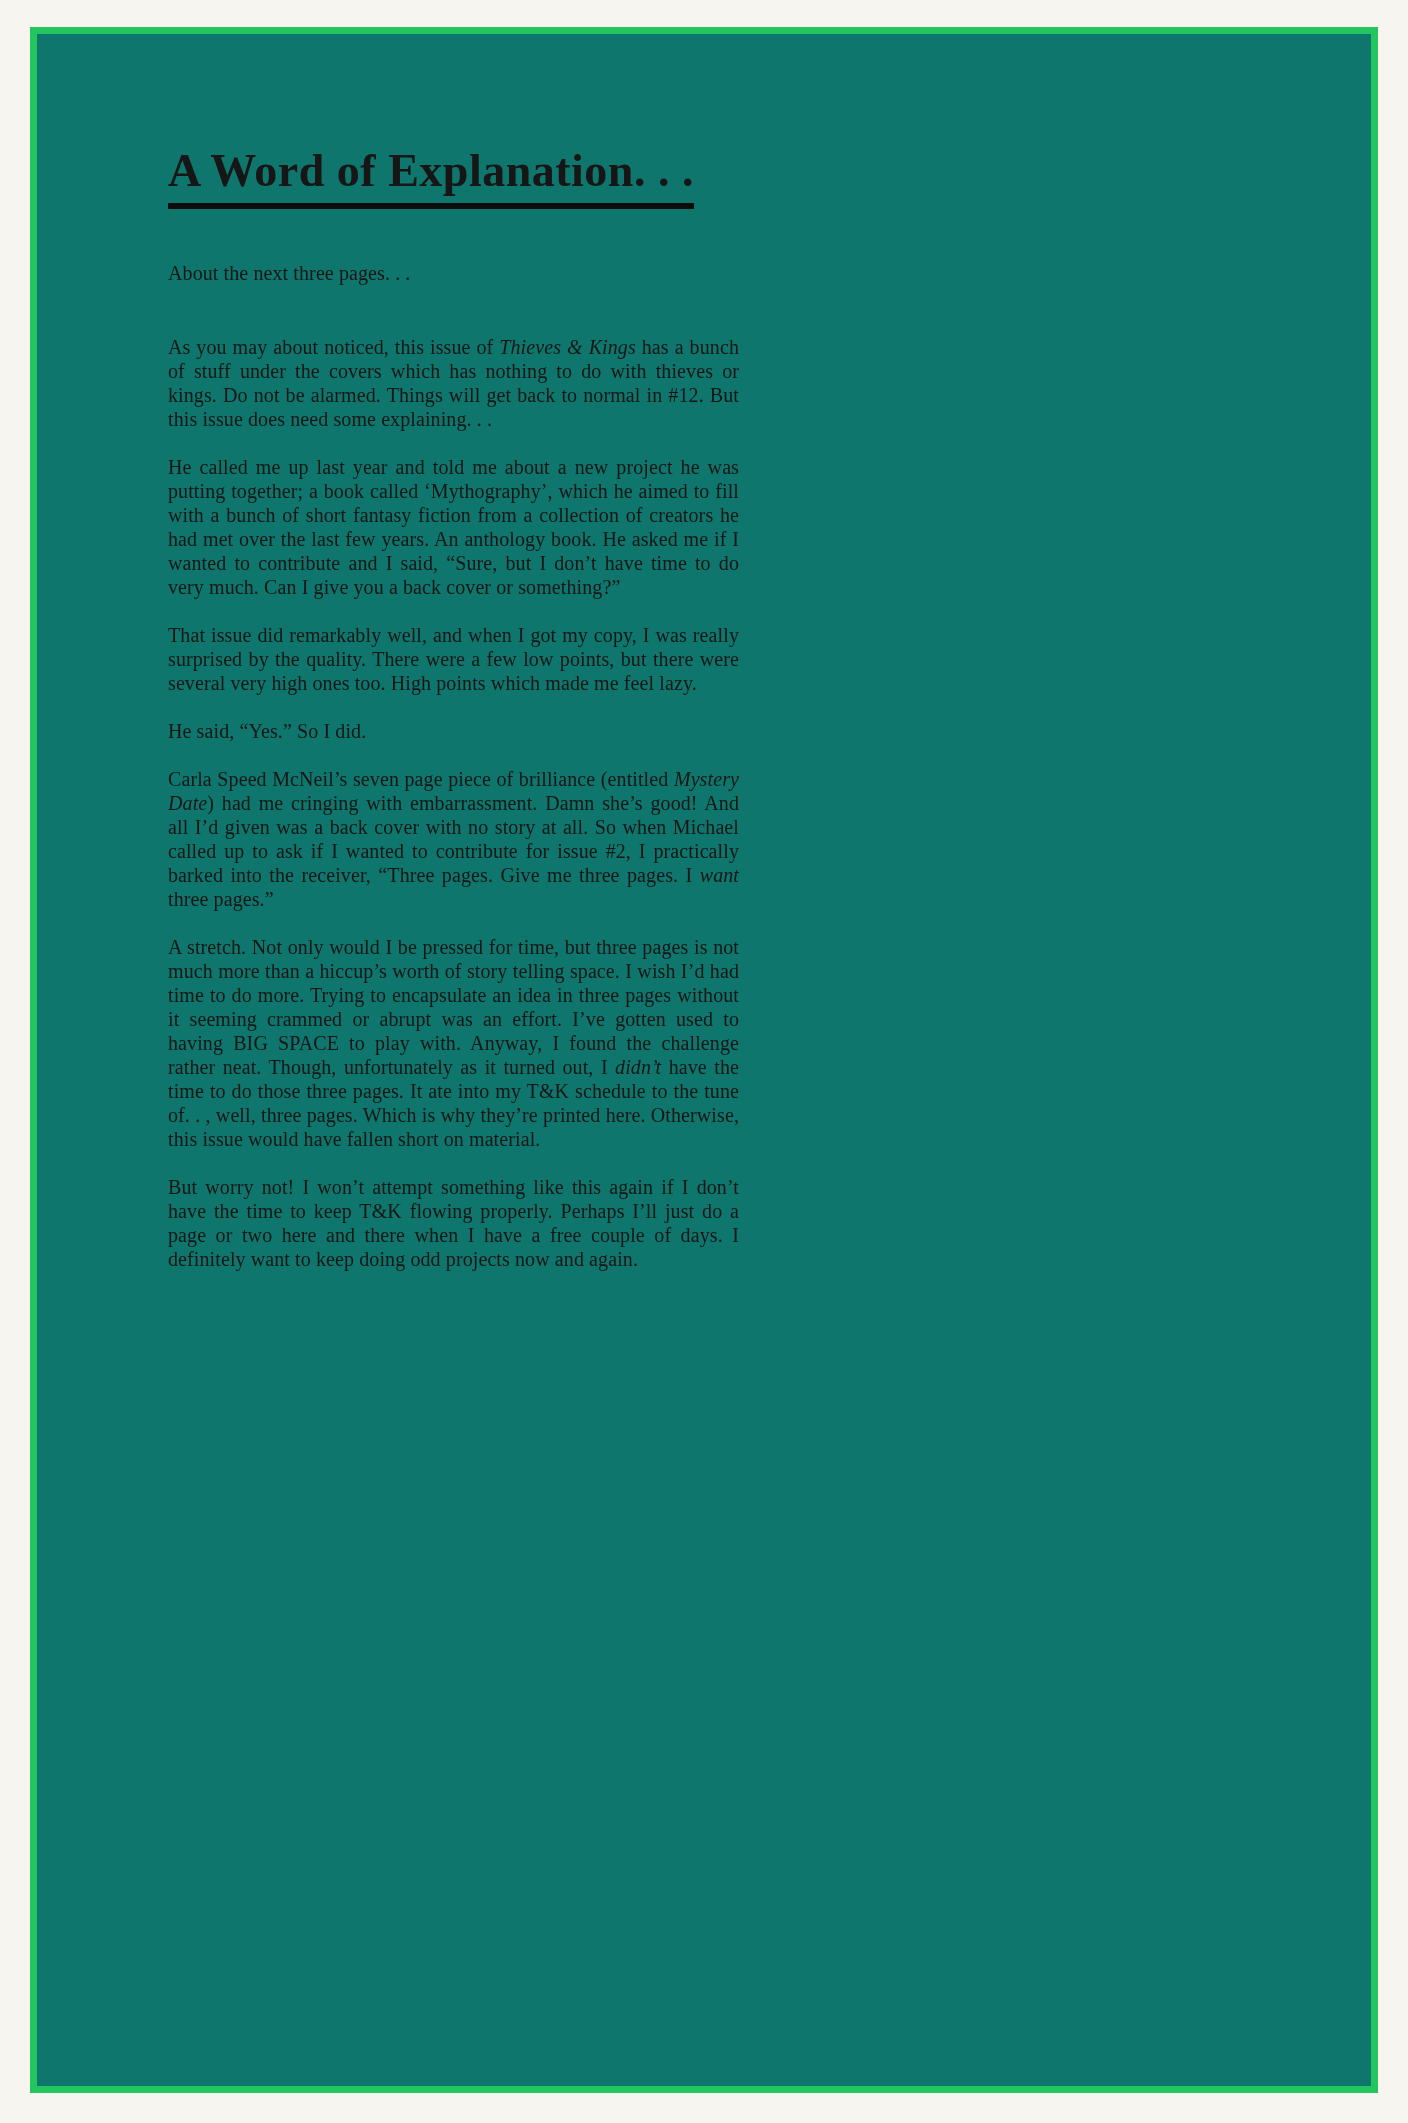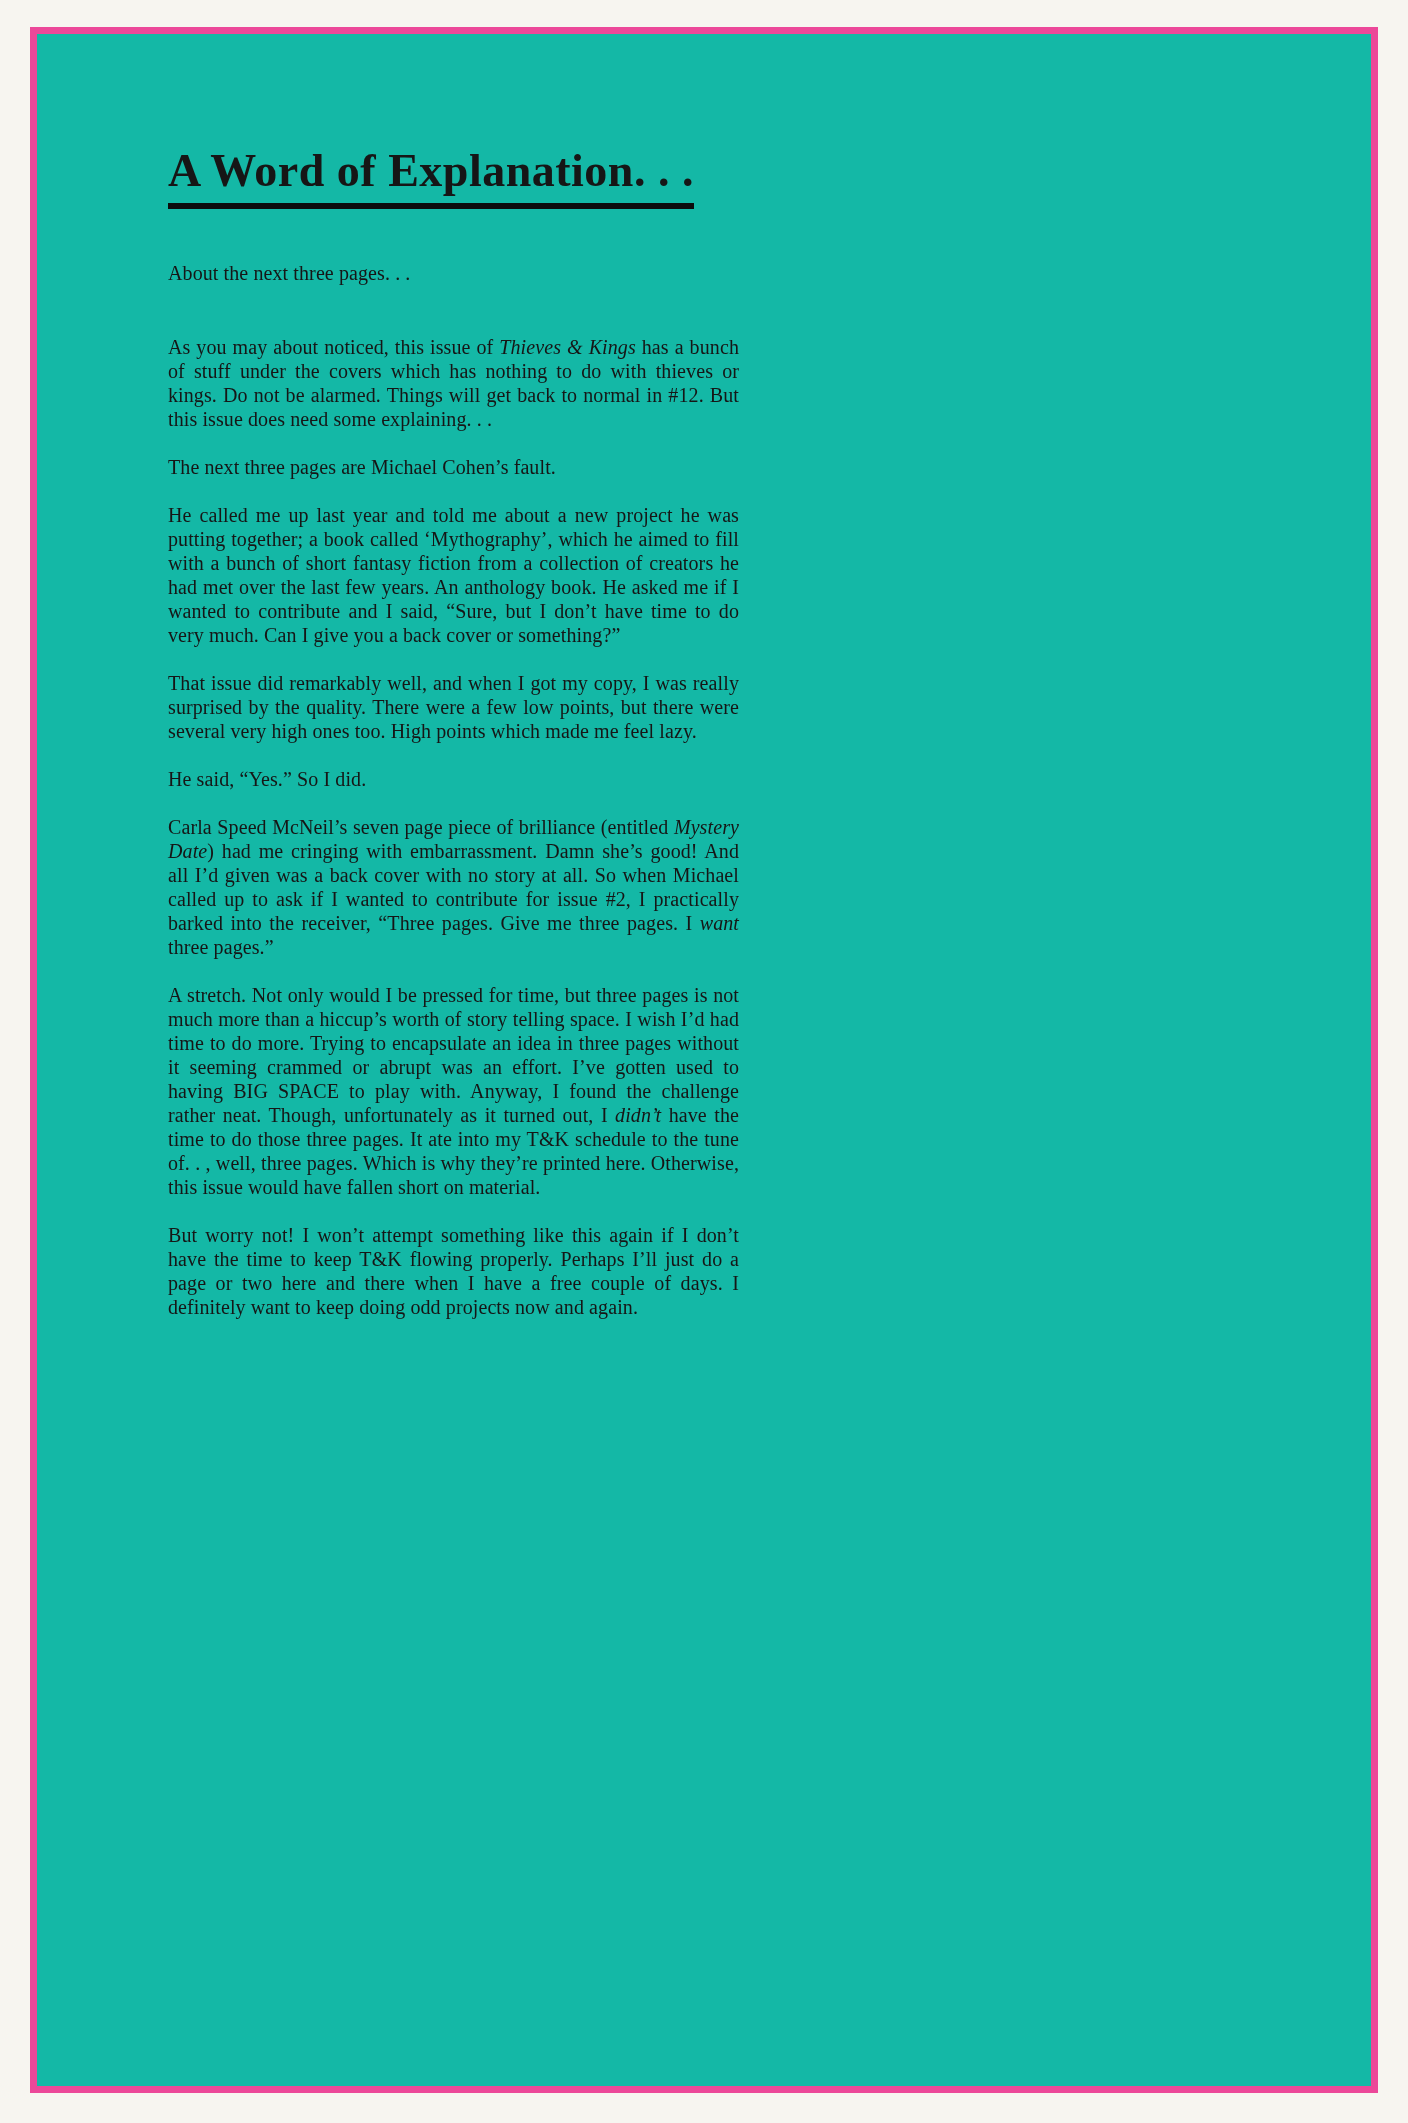--- a/index.html
+++ b/index.html
@@ -15,22 +15,22 @@
     overflow: hidden;
     font-family: "Liberation Serif", "DejaVu Serif", serif;
     color: #161616;
   }
   .frame {
     position: absolute;
     left: 30px;
     top: 27px;
     width: 1334px;
     height: 2052px;
-    border: 7px solid #ec4899;
-    background: #14b8a6;
+    border: 7px solid #22c55e;
+    background: #0f766e;
   }
   .content {
     position: absolute;
     left: 131px;  
     top: 112px;   
     width: 575px;
   }
   .title {
     display: inline-block;
     margin: 0 0 52px 0;
@@ -66,21 +66,20 @@
 <div class="page">
   <div class="frame">
     <div class="content">
 
       <h1 class="title">A Word of Explanation. . .</h1>
 
       <p class="para intro"><span>About the next three pages. . .</span></p>
 
       <p class="para"><span>As you may about noticed, this issue of </span><span class="it">Thieves &amp; Kings</span><span> has a bunch of stuff under the covers which has nothing to do with thieves or kings.  Do not be alarmed.  Things will get back to normal in #12.  But this issue does need some explaining. . .</span></p>
 
-      <p class="para"><span>The next three pages are Michael Cohen’s fault.</span></p>
 
       <p class="para"><span>He called me up last year and told me about a new project he was putting together; a book called ‘Mythography’, which he aimed to fill with a bunch of short fantasy fiction from a collection of creators he had met over the last few years.  An anthology book.  He asked me if I wanted to contribute and I said, “Sure, but I don’t have time to do very much.  Can I give you a back cover or something?”</span></p>
 
       <p class="para"><span>That issue did remarkably well, and when I got my copy, I was really surprised by the quality.  There were a few low points, but there were several very high ones too.  High points which made me feel lazy.</span></p>
 
       <p class="para"><span>He said, “Yes.”  So I did.</span></p>
 
       <p class="para"><span>Carla Speed McNeil’s seven page piece of brilliance (entitled </span><span class="it">Mystery Date</span><span>) had me cringing with embarrassment.  Damn she’s good!  And all I’d given was a back cover with no story at all.  So when Michael called up to ask if I wanted to contribute for issue #2, I practically barked into the receiver, “Three pages.  Give me three pages.  I </span><span class="it">want</span><span> three pages.”</span></p>
 
       <p class="para"><span>A stretch.  Not only would I be pressed for time, but three pages is not much more than a hiccup’s worth of story telling space.  I wish I’d had time to do more.  Trying to encapsulate an idea in three pages without it seeming crammed or abrupt was an effort.  I’ve gotten used to having BIG SPACE to play with.  Anyway, I found the challenge rather neat.  Though, unfortunately as it turned out, I </span><span class="it">didn’t</span><span> have the time to do those three pages.  It ate into my T&amp;K schedule to the tune of. . , well, three pages.   Which is why they’re printed here.  Otherwise, this issue would have fallen short on material.</span></p>

